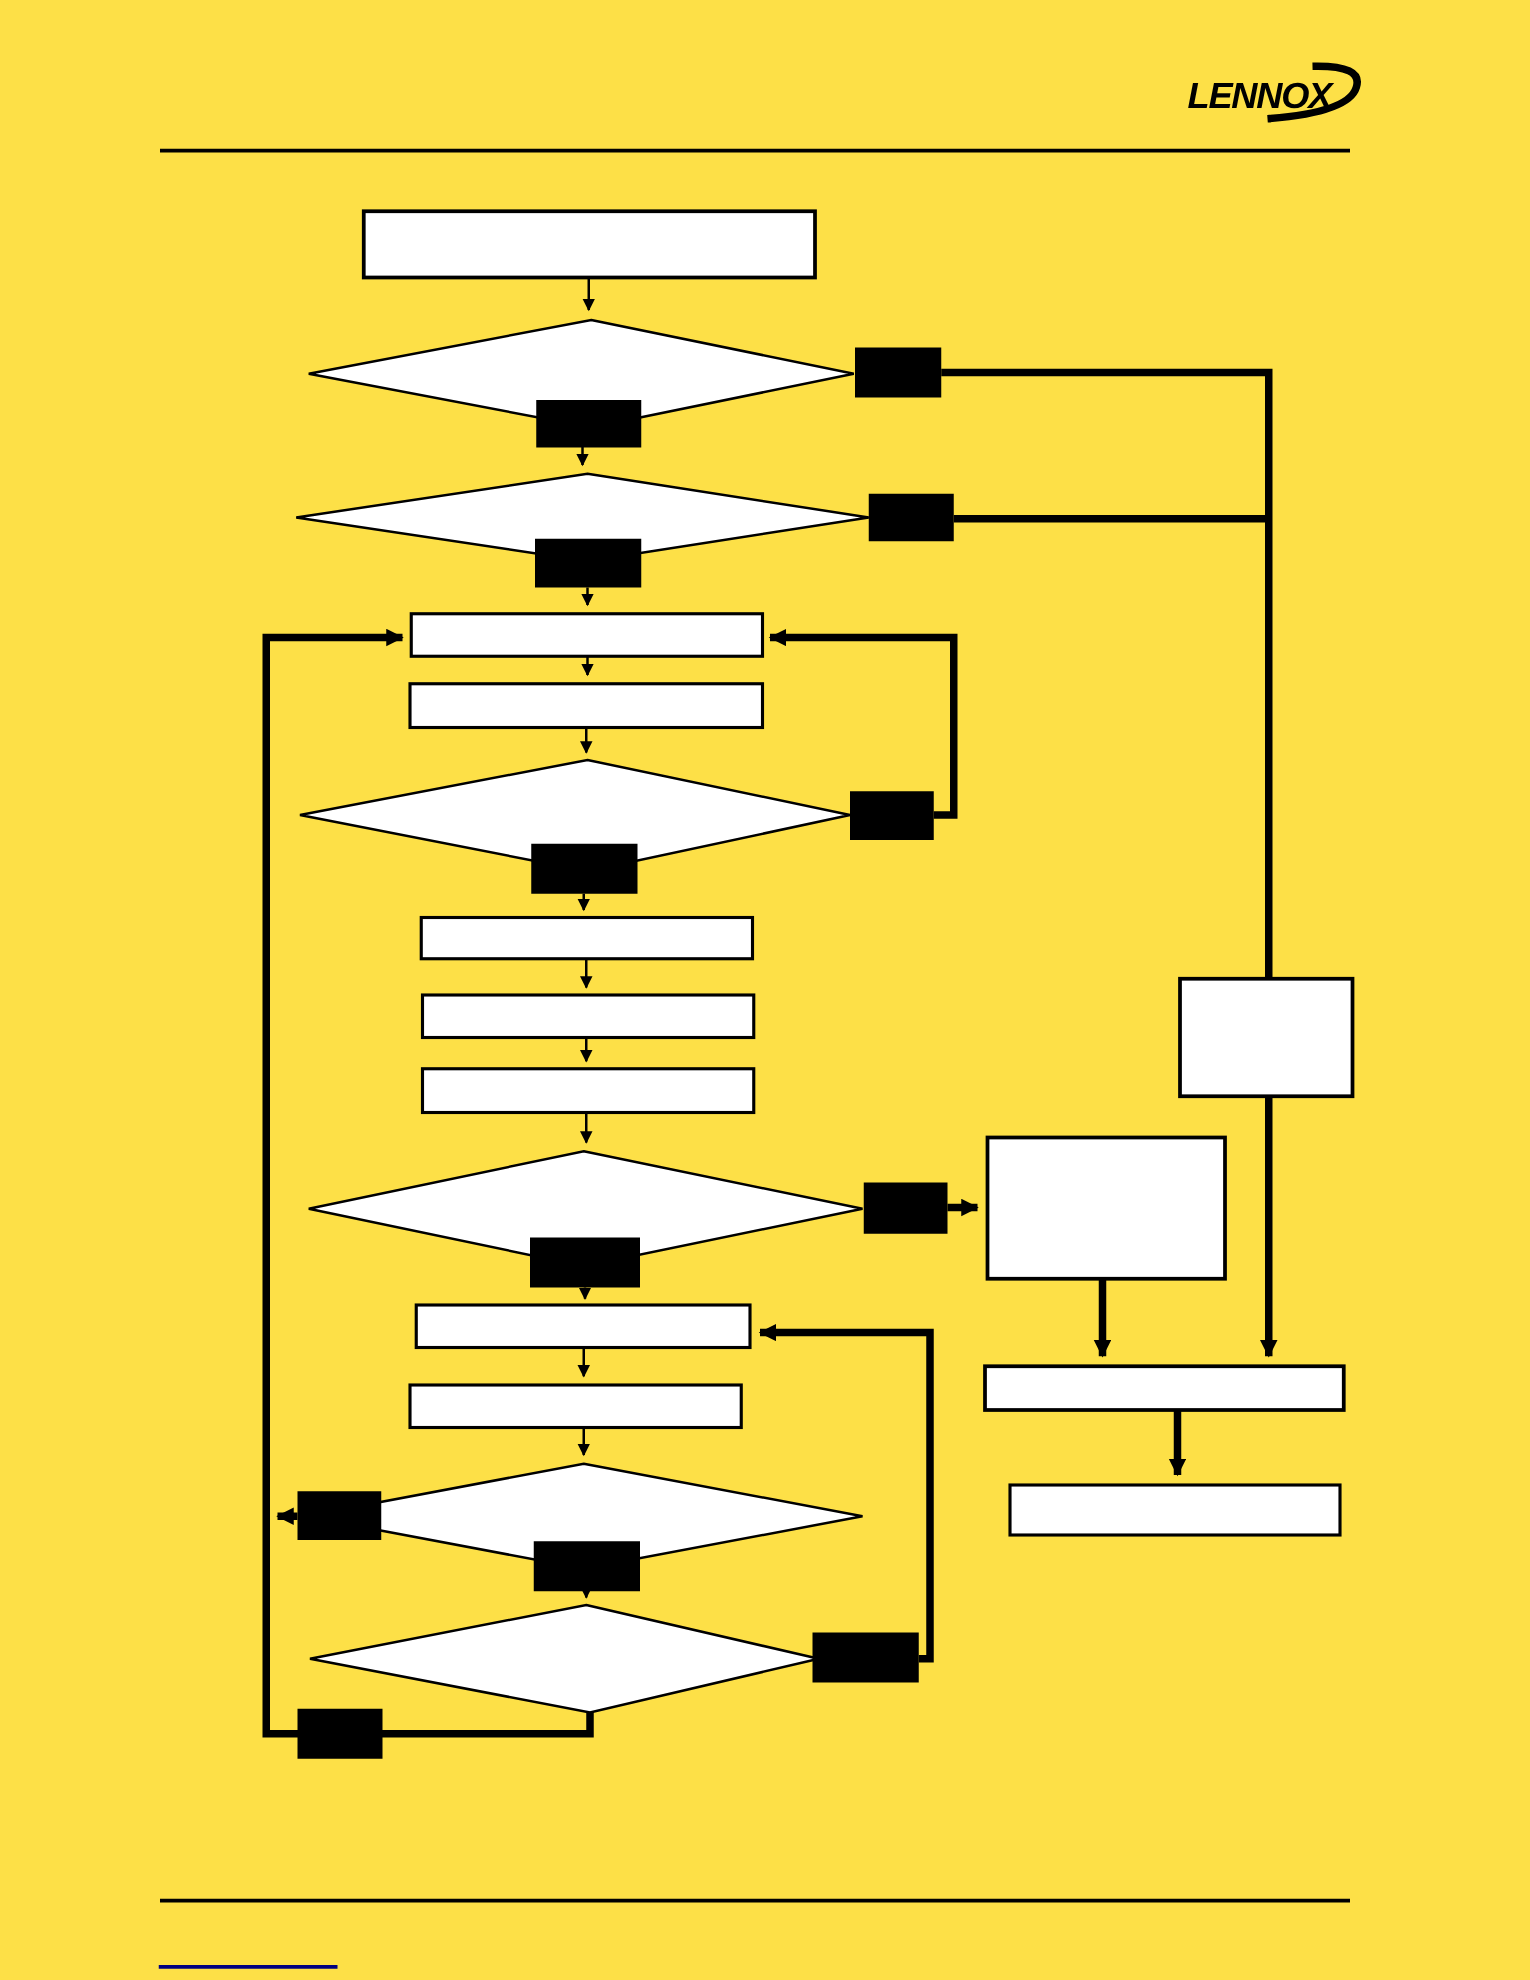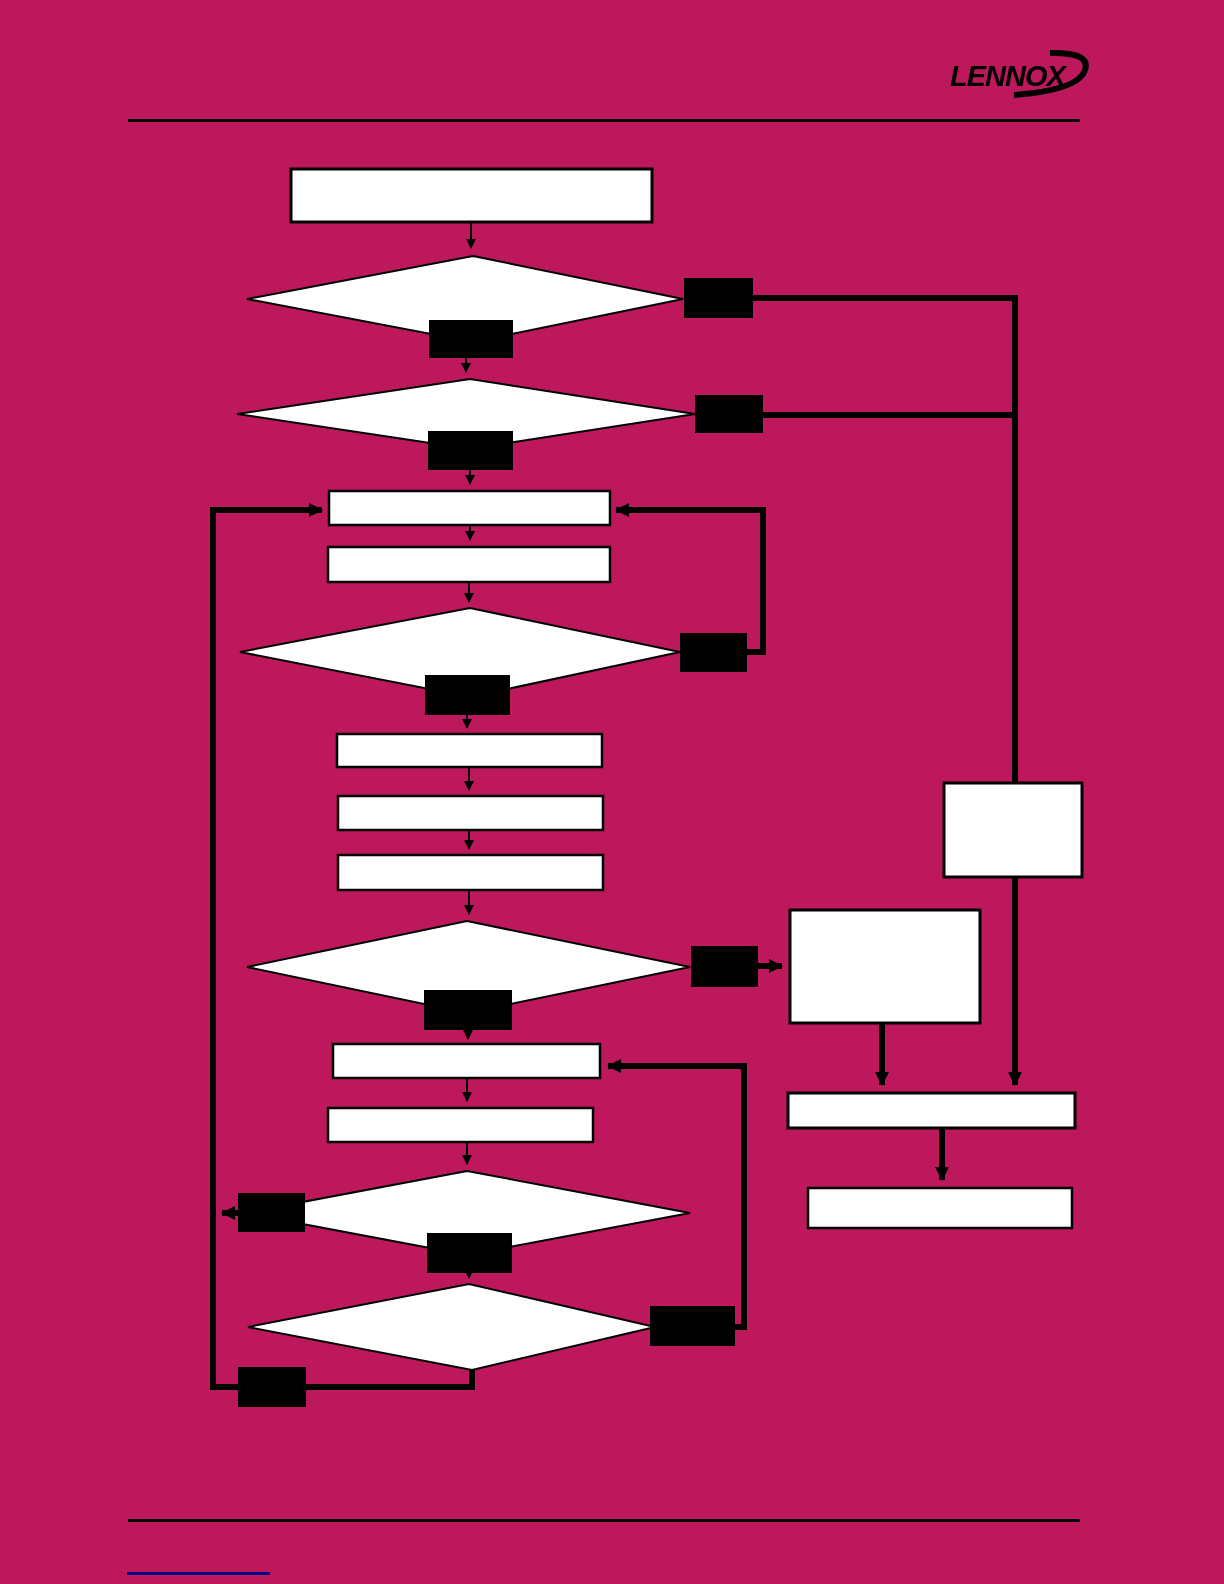--- a/index.html
+++ b/index.html
@@ -1,17 +1,17 @@
 <!DOCTYPE html>
 <html><head>
 <meta charset="utf-8">
 <style>
   html,body{margin:0;padding:0;background:#ffffff;}
   body{font-family:"Liberation Sans", sans-serif;}
-  #page{position:relative;width:1224px;height:1584px;background:#be185d;overflow:hidden;}
+  #page{position:relative;width:1224px;height:1584px;background:#fde047;overflow:hidden;}
   .rule{position:absolute;background:#000;}
   #flowchart-svg{position:absolute;left:0;top:0;}
   #logo{position:absolute;left:948px;top:48px;width:150px;height:58px;}
   #footer-link{position:absolute;left:127px;top:1572px;width:143px;height:3px;cursor:pointer;}
 </style>
 </head>
 <body>
 
 <div id="page">
 

